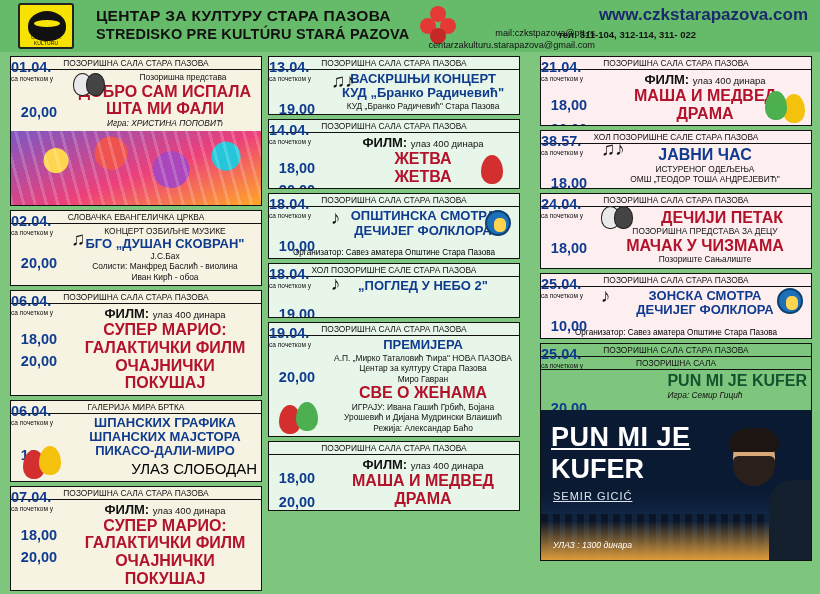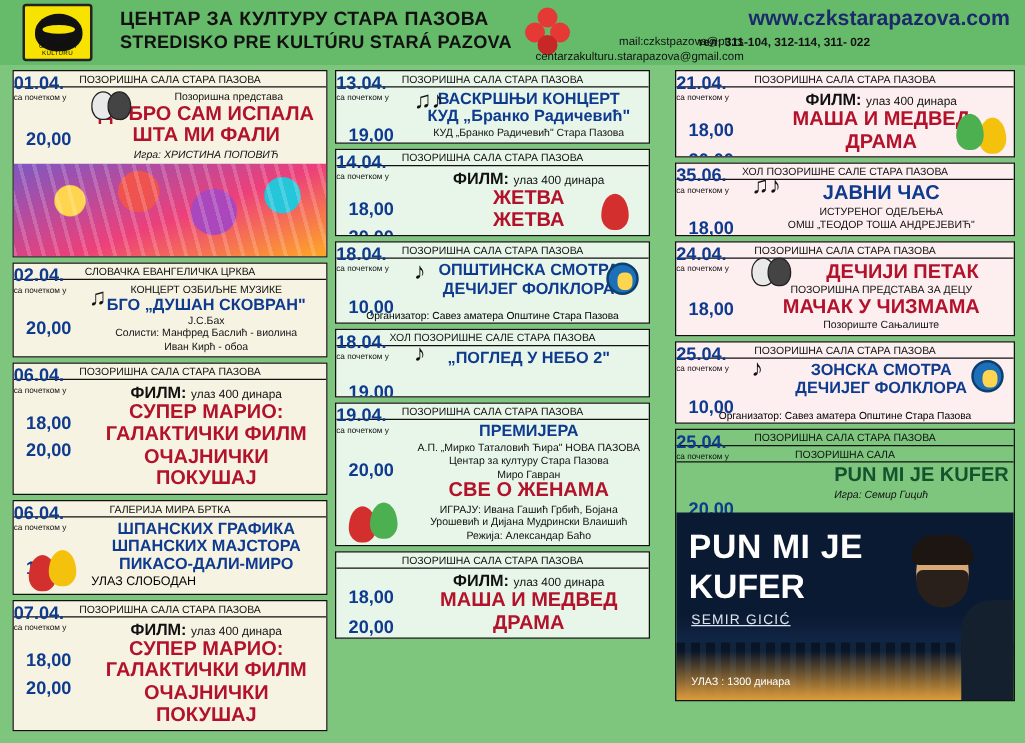--- a/index.html
+++ b/index.html
@@ -173,35 +173,35 @@
   .kufer .man .beard{
     position:absolute; left:26px; top:28px; width:42px; height:30px;
     background:#2a201b; border-radius:6px 6px 24px 24px;
   }
   .kufer .man .body{
     position:absolute; left:4px; top:52px; width:88px; height:80px;
     background:#15202e; border-radius:24px 24px 0 0;
   }
   .kufer .k1{
     position:absolute; left:10px; top:14px; color:#fff; font-weight:bold;
-    font-size:27px; line-height:1; letter-spacing:.5px;
+    font-size:27px; line-height:1; letter-spacing:.5px;text-decoration:underline;
   }
   .kufer .k2{
     position:absolute; left:10px; top:46px; color:#fff; font-weight:bold;
     font-size:27px; line-height:1;
   }
   .kufer .k3{
     position:absolute; left:12px; top:80px; color:#dfe6ee; font-size:11px;
     letter-spacing:1px;
     text-decoration:underline;
   }
   .kufer .k4{
-    position:absolute; left:12px; bottom:10px; color:#fff; font-size:8.6px;
-  }
-  .free{ text-align:left; font-size:10px; padding:1px 0; }
+    position:absolute; left:12px; bottom:10px; color:#fff; font-size:8.6px;font-style:italic;
+  }
+  .free{ text-align:right; font-size:15px; padding:1px 0; }
   .org{ text-align:center; font-size:8.2px; padding:1px 0; }
   .eggs-deco{ position:absolute; }
 </style>
 </head>
 <body>
 
 <div class="poster">
 
   <div class="header">
     <div class="hdr-logo">
@@ -446,21 +446,21 @@
         <div class="eggs-deco" style="right:6px; bottom:2px;">
           <span class="egg yel" style="position:absolute; right:0; bottom:0;"></span>
           <span class="egg grn" style="position:absolute; right:18px; bottom:3px;"></span>
         </div>
       </div>
     </div>
 
     <div class="card pinkish">
       <div class="venue">ХОЛ ПОЗОРИШНЕ САЛЕ СТАРА ПАЗОВА</div>
       <div class="date">
-        <span>35.06.</span>
+        <span>38.57.</span>
         <span class="small">са почетком у</span>
       </div>
       <div class="time" style="top:44px">18,00</div>
       <div class="body">
         <div class="ico note" style="left:60px; top:8px">♫♪</div>
         <div class="ttl blue">ЈАВНИ ЧАС</div>
         <div class="sub">ИСТУРЕНОГ ОДЕЉЕЊА</div>
         <div class="sub">ОМШ „ТЕОДОР ТОША АНДРЕЈЕВИЋ"</div>
       </div>
     </div>

